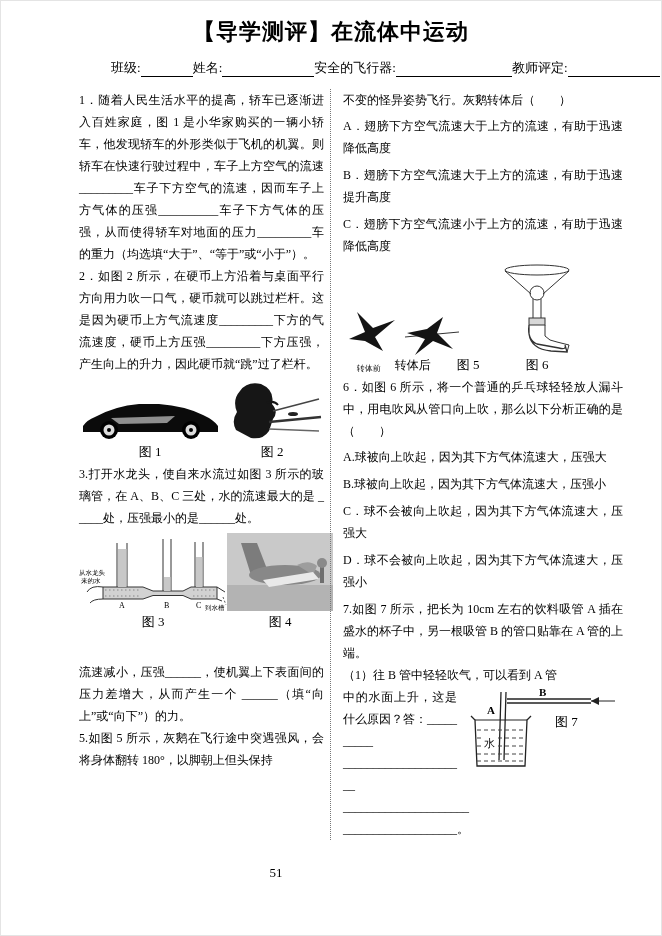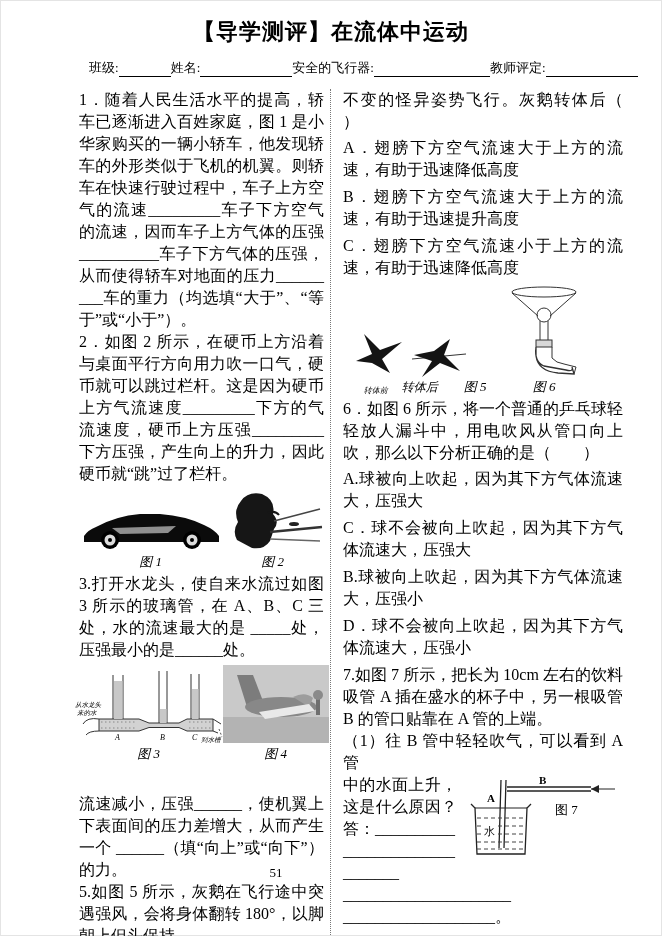--- a/index.html
+++ b/index.html
@@ -10,40 +10,40 @@
     color:#000; position:relative; overflow:hidden;
   }
   .page { position:relative; width:662px; height:936px; border:1px solid #e4e4e4; }
   .title {
     text-align:center; font-size:22px; font-weight:bold;
     padding-top:16px; letter-spacing:1px;
     font-family:"Liberation Sans", sans-serif;
   }
   .header-line {
     display:flex; align-items:flex-end;
-    margin:12px 60px 0 88px; font-size:13px; white-space:nowrap;
+    margin:12px 60px 0 110px; font-size:13px; white-space:nowrap;
   }
   .hdr-item { display:inline-flex; align-items:flex-end; }
   .blank { display:inline-block; border-bottom:1px solid #000; height:14px; }
   .w52{width:52px}.w90{width:92px}.w112{width:116px}.w88{width:92px}
   .gap14{width:14px}.gap30{width:30px}.gap26{width:26px}
 
   .columns { display:flex; margin-top:12px; padding-left:78px; }
   .col-l { width:250px; padding-right:5px; }
   .v-divider { border-left:1px dotted #777; margin:0 0 0 1px; }
   .col-r { width:292px; padding-left:12px; }
 
   .q {
-    font-size:16px; line-height:22px; margin:0;
+    font-size:12px; line-height:22px; margin:0;
     text-align:justify; word-break:break-all;
   }
   .opt { margin:4px 0 5px 0; }
   .spacer28 { height:28px; }
 
-  .figrow { display:flex; justify-content:center; align-items:flex-end; margin:4px 0 2px 0;font-style:italic; }
+  .figrow { display:flex; justify-content:flex-start; align-items:flex-end; margin:4px 0 2px 0; }
   .figblock { text-align:center; }
   .figcap { font-size:13px; text-align:center; margin-top:2px; }
   svg { display:block; }
   .svgtext { font-family:"Liberation Serif", serif; }
 
   .fig7-float { float:right; width:160px; margin:0 0 2px 6px; }
   .ansline { letter-spacing:0; }
 
   .pageno {
     position:absolute; top:864px; left:0; width:550px;
@@ -197,22 +197,22 @@
             <rect x="36" y="56" width="16" height="7" fill="#d8d8d8" stroke="#333" stroke-width="1"></rect>
             <path d="M36 63 Q34 78 44 82 L66 86 Q74 88 72 83 L74 90 L58 89 Q38 87 36 72 Z" fill="none" stroke="#333" stroke-width="1.3"></path>
             <path d="M52 63 L52 74 Q56 79 64 80 L76 83 L74 90" fill="none" stroke="#333" stroke-width="1"></path>
           </svg>
           <div class="figcap">图 6</div>
         </div>
       </div>
 
       <p class="q">6．如图 6 所示，将一个普通的乒乓球轻轻放人漏斗中，用电吹风从管口向上吹，那么以下分析正确的是（　　）</p>
       <p class="q opt">A.球被向上吹起，因为其下方气体流速大，压强大</p>
+      <p class="q opt">B.球被向上吹起，因为其下方气体流速大，压强小</p>
       <p class="q opt">C．球不会被向上吹起，因为其下方气体流速大，压强大</p>
-      <p class="q opt">B.球被向上吹起，因为其下方气体流速大，压强小</p>
       <p class="q opt">D．球不会被向上吹起，因为其下方气体流速大，压强小</p>
 
       <p class="q">7.如图 7 所示，把长为 10cm 左右的饮料吸管 A 插在盛水的杯子中，另一根吸管 B 的管口贴靠在 A 管的上端。</p>
 
       <div>
         <p class="q">（1）往 B 管中轻轻吹气，可以看到 A 管</p>
         <div class="fig7-float">
           <svg width="158" height="88" viewBox="0 0 158 88">
             <text class="svgtext" x="76" y="10" font-size="11" font-weight="bold">B</text>
             <line x1="44" y1="13" x2="128" y2="13" stroke="#222" stroke-width="1.3"></line>

